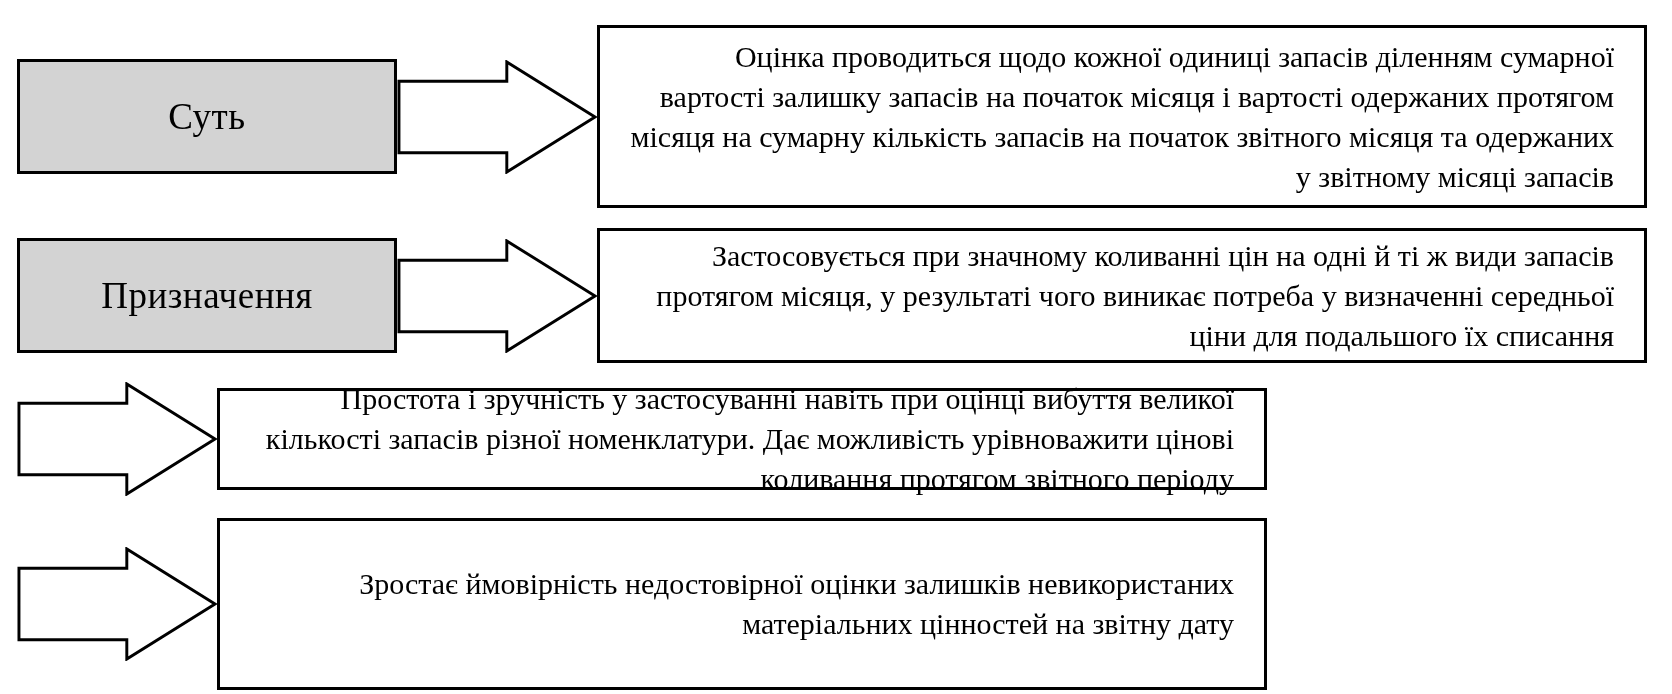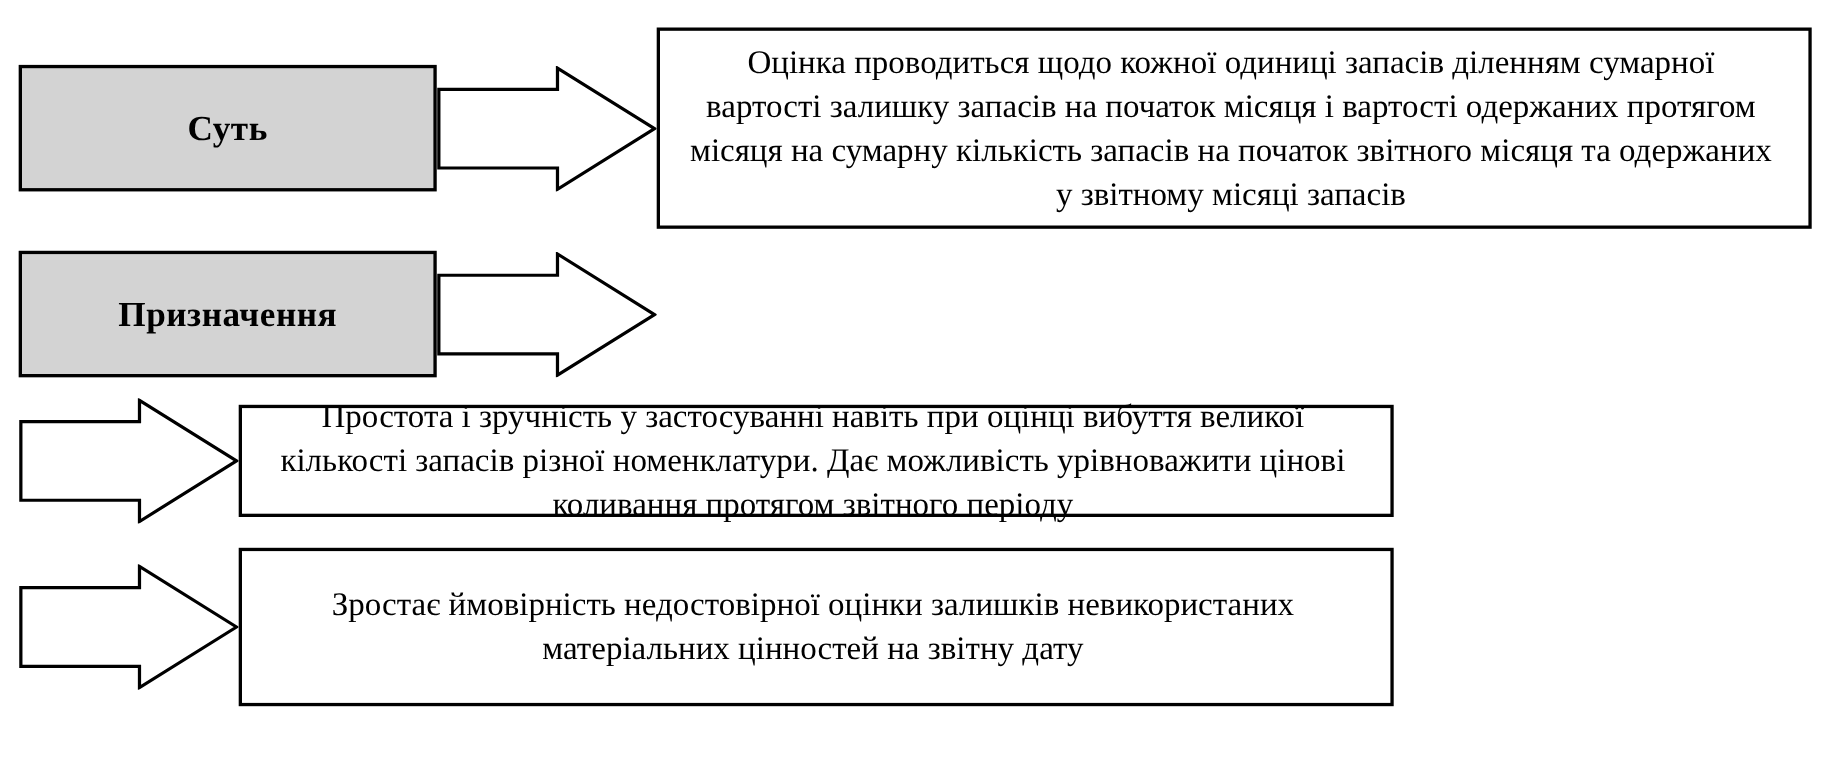--- a/index.html
+++ b/index.html
@@ -34,22 +34,22 @@
     flex: 0 0 380px;
     width: 380px;
     height: 115px;
     background: var(--label-fill);
     border: 3px solid var(--border);
     display: flex;
     align-items: center;
     justify-content: center;
   }
   .label-text {
-    font-size: 32px;
-    font-weight: bold;
+    font-size: 37px;
+    font-weight: normal;
     color: #000;
     letter-spacing: 0.5px;
     white-space: nowrap;
   }
   .arrow {
     flex: 0 0 200px;
     width: 200px;
     height: 114px;
     display: block;
   }
@@ -59,26 +59,26 @@
     border: 3px solid var(--border);
     background: var(--background);
     display: flex;
     align-items: center;
     padding: 6px 30px 6px 24px;
   }
   .desc-text {
     font-size: 30px;
     line-height: 40px;
     color: #000;
-    text-align: center;
+    text-align: right;
   }
   .desc-h1 { height: 183px; }
   .desc-h2 { height: 135px; }
   .desc-h3 { height: 102px; }
-  .desc-h4 { height: 144px; }
+  .desc-h4 { height: 172px; }
 </style>
 </head>
 <body>
 
 <div class="canvas">
   <div class="diagram">
 
     <div class="row row-1">
       <div class="label-box">
         <span class="label-text">Суть</span>
@@ -91,20 +91,23 @@
       </div>
     </div>
 
     <div class="row row-2">
       <div class="label-box">
         <span class="label-text">Призначення</span>
       </div>
       <svg class="arrow" viewBox="-2 -2 204 118" preserveAspectRatio="none">
         <polygon points="0,20 110,20 110,0 200,57 110,114 110,94 0,94" fill="var(--arrow-fill)" stroke="var(--border)" stroke-width="3" stroke-linejoin="miter"></polygon>
       </svg>
+      <div class="desc-box desc-h2">
+        <div class="desc-text">Застосовується при значному коливанні цін на одні й ті ж види запасів протягом місяця, у результаті чого виникає потреба у визначенні середньої ціни для подальшого їх списання</div>
+      </div>
     </div>
 
     <div class="row row-3">
       <svg class="arrow" viewBox="-2 -2 204 118" preserveAspectRatio="none">
         <polygon points="0,20 110,20 110,0 200,57 110,114 110,94 0,94" fill="var(--arrow-fill)" stroke="var(--border)" stroke-width="3" stroke-linejoin="miter"></polygon>
       </svg>
       <div class="desc-box desc-h3">
         <div class="desc-text">Простота і зручність у застосуванні навіть при оцінці вибуття великої кількості запасів різної номенклатури. Дає можливість урівноважити цінові коливання протягом звітного періоду</div>
       </div>
     </div>

